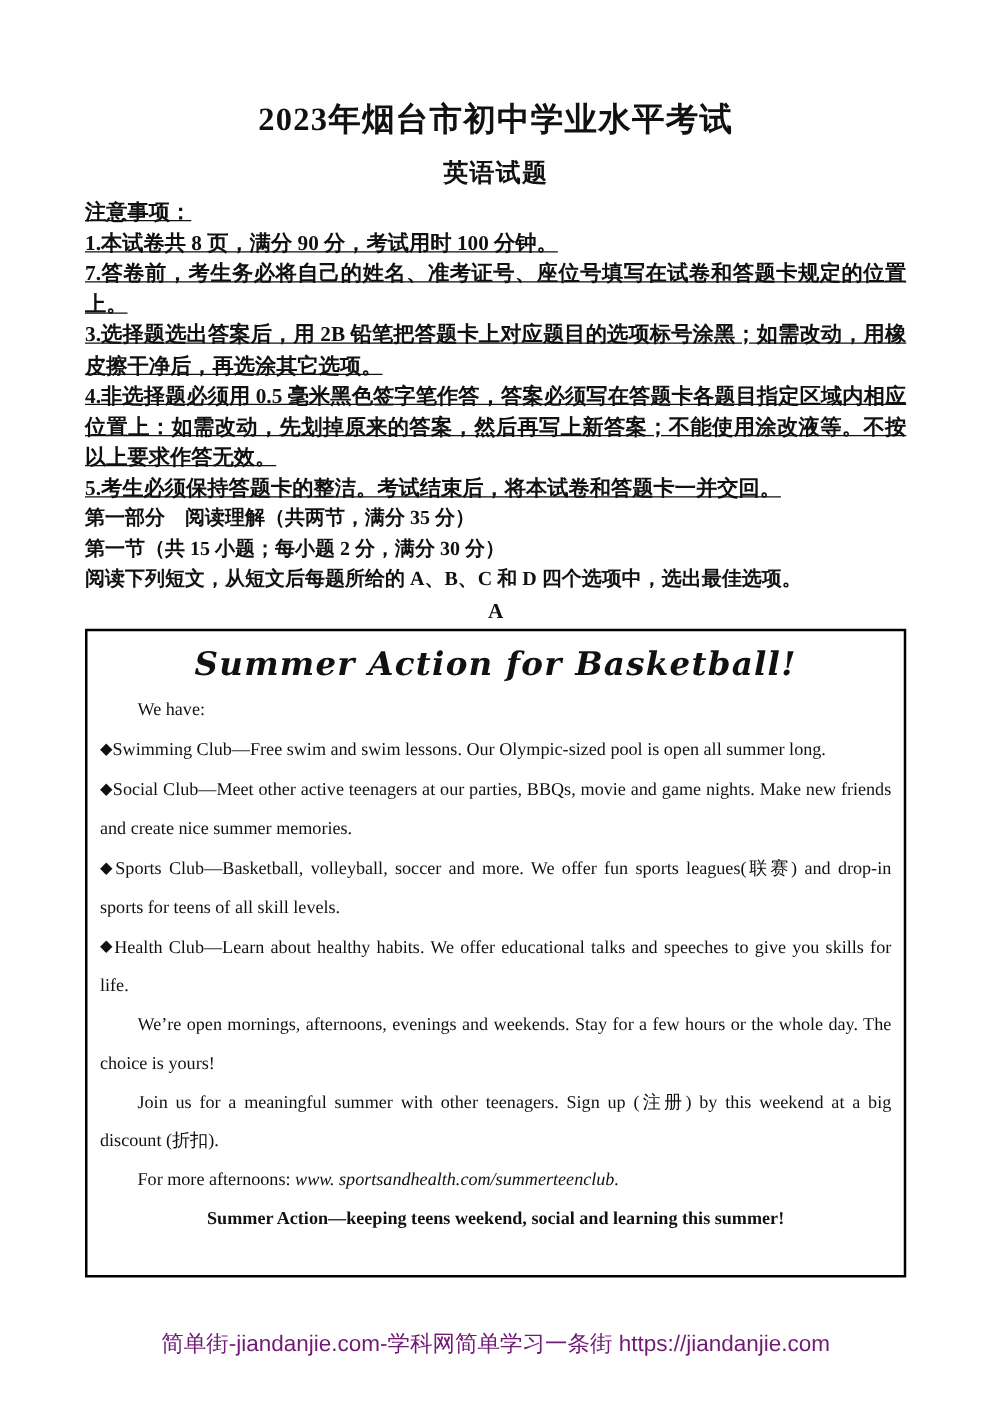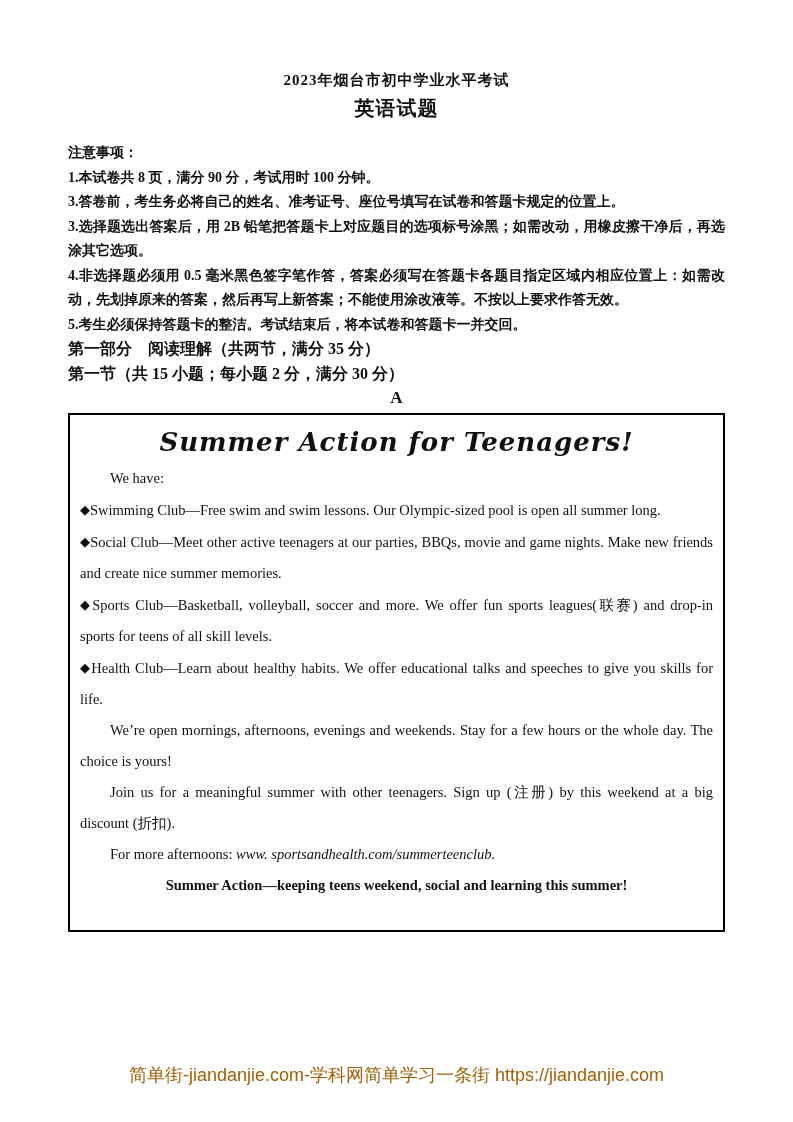--- a/index.html
+++ b/index.html
@@ -14,41 +14,42 @@
     background: #ffffff;
     overflow: hidden;
     font-family: "Liberation Serif", serif;
     color: #111111;
   }
   .content {
     box-sizing: border-box;
     padding: 66px 68px 0 68px;
   }
   .doc-title {
-    margin: 0;
+    margin: 16px;
     text-align: center;
-    font-size: 15px;
+    font-size: 26px;
     line-height: 28px;
     font-weight: bold;
     letter-spacing: 1px;
   }
   .doc-subtitle {
     margin: 1px 0 0 0;
     text-align: center;
     font-size: 20px;
     line-height: 26px;
     font-weight: bold;
     letter-spacing: 1px;
   }
   .notice {
-    margin-top: 20px;
+    margin-top: 6px;
     font-weight: bold;
-    font-size: 14px;
+    font-size: 17px;
     line-height: 24.5px;
     text-align: justify;
+    text-decoration: underline;
   }
   .notice-line { margin: 0; }
   .headings {
     font-weight: bold;
     font-size: 16px;
     line-height: 24.5px;
   }
   .passage-label {
     text-align: center;
     font-weight: bold;
@@ -92,53 +93,54 @@
     text-align: center !important;
     font-weight: bold;
     font-size: 15px;
   }
   .footer-watermark {
     position: absolute;
     left: 0;
     right: 0;
     top: 1062px;
     text-align: center;
-    color: #a16207;
+    color: #701a75;
     font-size: 18px;
     line-height: 26px;
     font-family: "Liberation Sans", sans-serif;
   }
 </style>
 </head>
 <body>
 
 <div class="page">
   <div class="content">
 
     <h1 class="doc-title">2023年烟台市初中学业水平考试</h1>
     <h2 class="doc-subtitle">英语试题</h2>
 
     <div class="notice">
       <p class="notice-line">注意事项：</p>
       <p class="notice-line">1.本试卷共 8 页，满分 90 分，考试用时 100 分钟。</p>
-      <p class="notice-line">3.答卷前，考生务必将自己的姓名、准考证号、座位号填写在试卷和答题卡规定的位置上。</p>
+      <p class="notice-line">7.答卷前，考生务必将自己的姓名、准考证号、座位号填写在试卷和答题卡规定的位置上。</p>
       <p class="notice-line">3.选择题选出答案后，用 2B 铅笔把答题卡上对应题目的选项标号涂黑；如需改动，用橡皮擦干净后，再选涂其它选项。</p>
       <p class="notice-line">4.非选择题必须用 0.5 毫米黑色签字笔作答，答案必须写在答题卡各题目指定区域内相应位置上：如需改动，先划掉原来的答案，然后再写上新答案；不能使用涂改液等。不按以上要求作答无效。</p>
       <p class="notice-line">5.考生必须保持答题卡的整洁。考试结束后，将本试卷和答题卡一并交回。</p>
     </div>
 
     <div class="headings">
       <p class="notice-line">第一部分　阅读理解（共两节，满分 35 分）</p>
       <p class="notice-line">第一节（共 15 小题；每小题 2 分，满分 30 分）</p>
+      <p class="notice-line">阅读下列短文，从短文后每题所给的 A、B、C 和 D 四个选项中，选出最佳选项。</p>
     </div>
 
     <div class="passage-label">A</div>
 
     <div class="passage-box">
-      <div class="passage-title">Summer Action for Teenagers!</div>
+      <div class="passage-title">Summer Action for Basketball!</div>
 
       <p class="para-indent">We have:</p>
 
       <p class="club-line"><span class="bullet-icon">◆</span><span>Swimming Club—Free swim and swim lessons. Our Olympic-sized pool is open all summer long.</span></p>
       <p class="club-line"><span class="bullet-icon">◆</span><span>Social Club—Meet other active teenagers at our parties, BBQs, movie and game nights. Make new friends and create nice summer memories.</span></p>
       <p class="club-line"><span class="bullet-icon">◆</span><span>Sports Club—Basketball, volleyball, soccer and more. We offer fun sports leagues(联赛) and drop-in sports for teens of all skill levels.</span></p>
       <p class="club-line"><span class="bullet-icon">◆</span><span>Health Club—Learn about healthy habits. We offer educational talks and speeches to give you skills for life.</span></p>
 
       <p class="para-indent">We’re open mornings, afternoons, evenings and weekends. Stay for a few hours or the whole day. The choice is yours!</p>
       <p class="para-indent">Join us for a meaningful summer with other teenagers. Sign up (注册) by this weekend at a big discount (折扣).</p>

